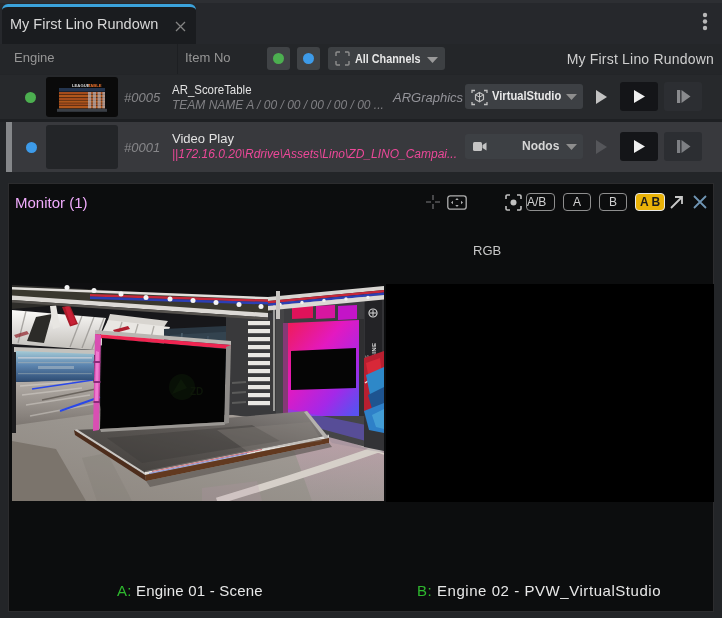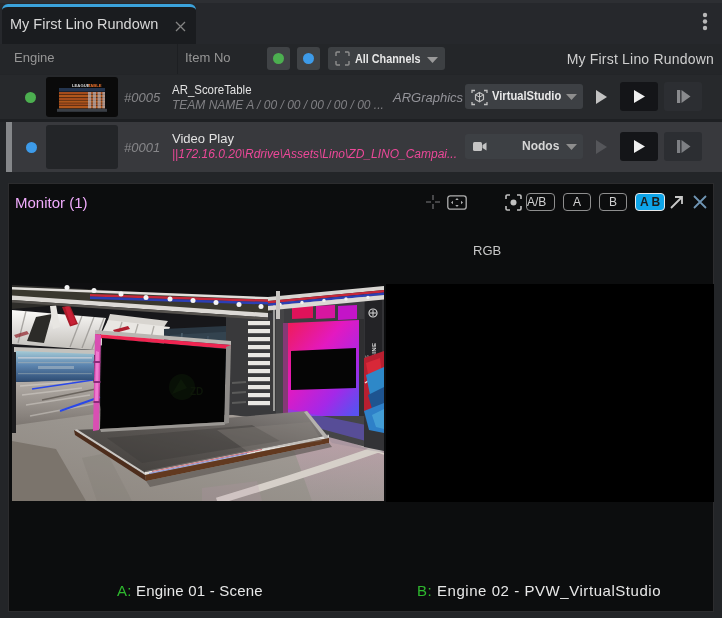--- a/index.html
+++ b/index.html
@@ -141,21 +141,21 @@
     <path d="M10 3 l1.7 2 h-3.4 Z M10 12 l1.7 -2 h-3.4 Z M4 7.5 l2 -1.7 v3.4 Z M16 7.5 l-2 -1.7 v3.4 Z" fill="#b0b0b0"></path>
   </svg>
   <div class="abs" style="left:473px;top:195px;color:#c8c8c8;font-size:13px;margin-top:48px;">RGB</div>
   <svg class="abs" style="left:505px;top:194px;" width="17" height="17" viewBox="0 0 17 17">
     <path d="M1 5 V2.2 A1.2 1.2 0 0 1 2.2 1 H5 M12 1 h2.8 A1.2 1.2 0 0 1 16 2.2 V5 M16 12 v2.8 a1.2 1.2 0 0 1 -1.2 1.2 H12 M5 16 H2.2 A1.2 1.2 0 0 1 1 14.8 V12" fill="none" stroke="#c0c0c0" stroke-width="1.6"></path>
     <circle cx="8.5" cy="8.5" r="3" fill="#c0c0c0"></circle>
   </svg>
   <div class="abs" style="left:526px;top:193px;width:29px;height:18px;border:1px solid #8e8e8e;border-radius:4px;color:#d0d0d0;font-size:12px;text-align:left;line-height:16px;">A/B</div>
   <div class="abs" style="left:563px;top:193px;width:28px;height:18px;border:1px solid #8e8e8e;border-radius:4px;color:#d0d0d0;font-size:12px;text-align:center;line-height:16px;">A</div>
   <div class="abs" style="left:599px;top:193px;width:28px;height:18px;border:1px solid #8e8e8e;border-radius:4px;color:#d0d0d0;font-size:12px;text-align:center;line-height:16px;">B</div>
-  <div class="abs" style="left:635px;top:193px;width:30px;height:18px;background:#0ea5e9;border:1px solid #e8e8e8;border-radius:4px;color:#1c1c1c;font-size:12px;font-weight:bold;text-align:center;line-height:16px;">A B</div>
+  <div class="abs" style="left:635px;top:193px;width:30px;height:18px;background:#eab308;border:1px solid #e8e8e8;border-radius:4px;color:#1c1c1c;font-size:12px;font-weight:bold;text-align:center;line-height:16px;">A B</div>
   <svg class="abs" style="left:669px;top:194px;" width="16" height="16">
       <path d="M2 14 L13 3 M6 3 H13 V10" fill="none" stroke="#c8c8c8" stroke-width="1.8"></path>
     </svg>
   <svg class="abs" style="left:692px;top:194px;" width="16" height="16">
       <path d="M2 2 L14 14 M14 2 L2 14" fill="none" stroke="#6f95b4" stroke-width="1.8"></path>
     </svg>
 
   <div class="abs" style="left:386px;top:284px;width:328px;height:218px;background:#000;"></div>
 
   <svg class="abs" style="left:12px;top:283px;" width="372" height="218" viewBox="0 0 372 218">

